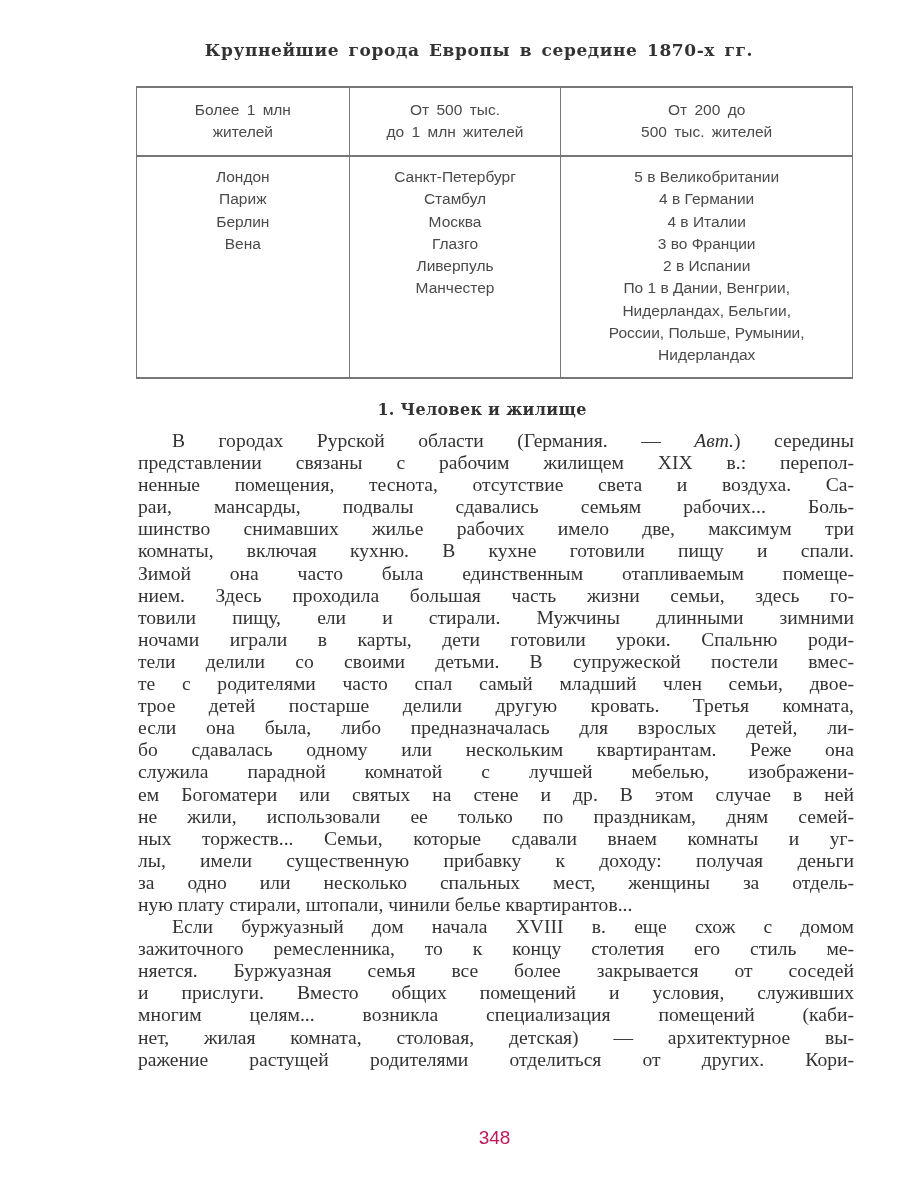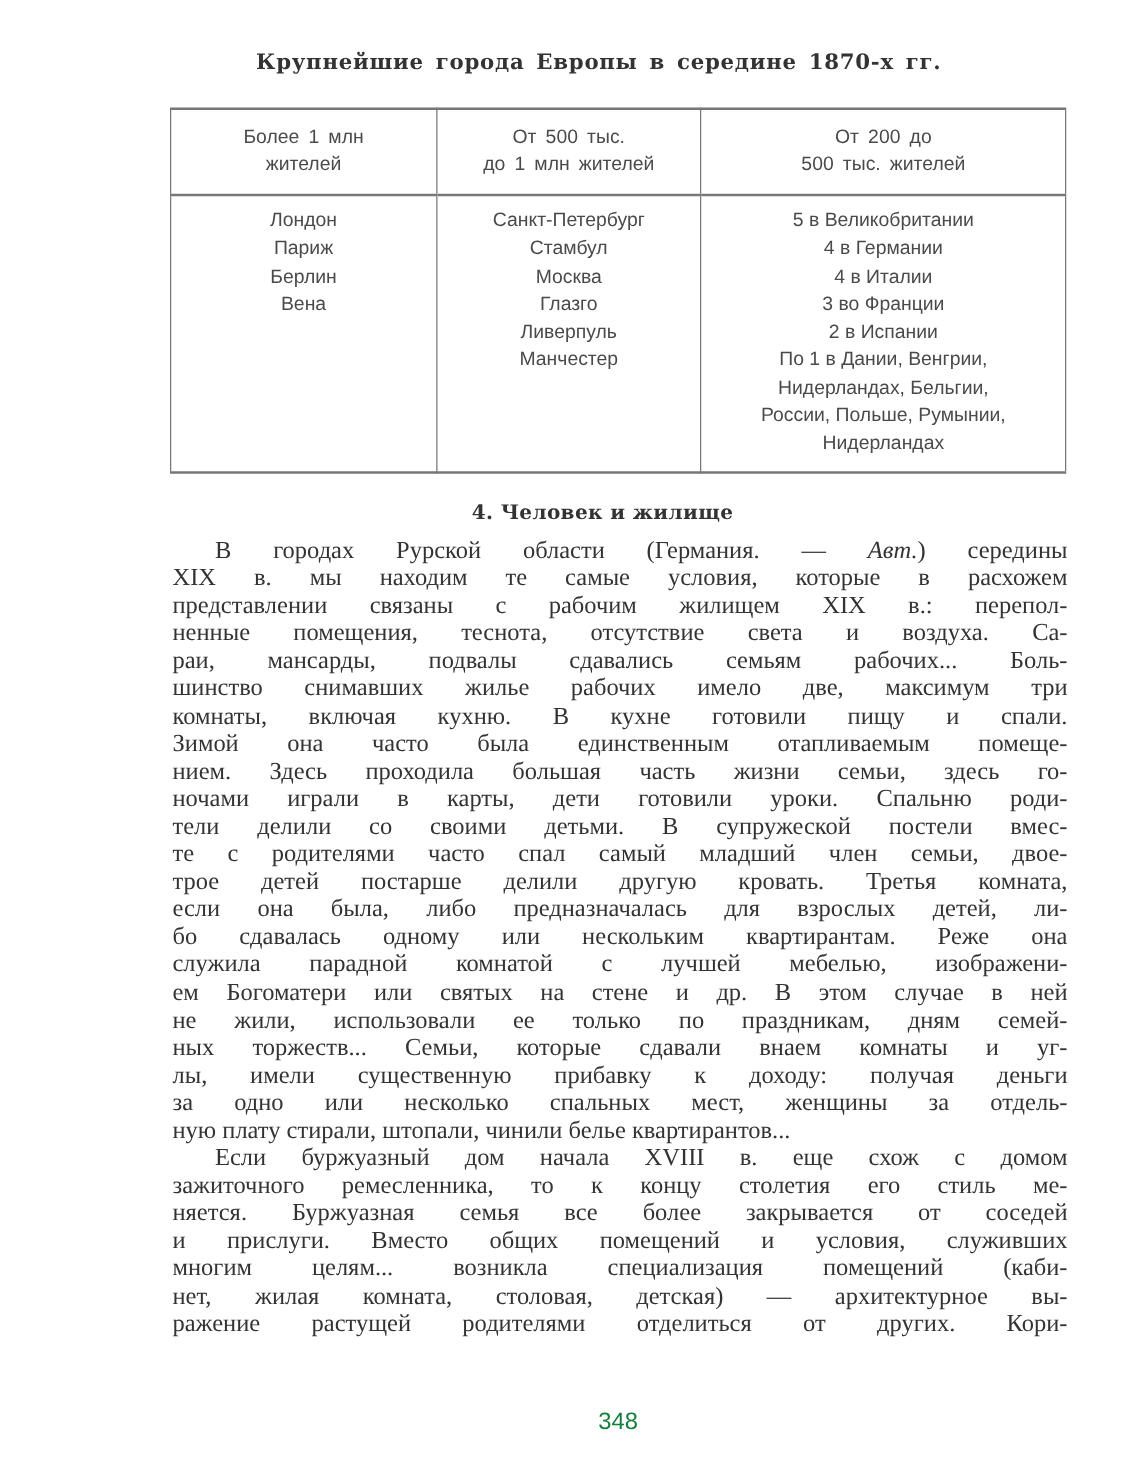--- a/index.html
+++ b/index.html
@@ -103,21 +103,21 @@
     .page-number {
       position: absolute;
       left: 0;
       width: 100%;
       top: 1127px;
       text-align: center;
       padding-left: 75px;
       box-sizing: border-box;
       font-family: "Liberation Sans", sans-serif;
       font-size: 19px;
-      color: #15803d;
+      color: #be185d;
     }
   </style>
 </head>
 <body>
 
 <div class="page-title">Крупнейшие города Европы в середине 1870-х гг.</div>
 
 <table class="cities">
   <thead>
     <tr>
@@ -159,32 +159,32 @@
           <span class="cell-line">2 в Испании</span>
           <span class="cell-line">По 1 в Дании, Венгрии,</span>
           <span class="cell-line">Нидерландах, Бельгии,</span>
           <span class="cell-line">России, Польше, Румынии,</span>
           <span class="cell-line">Нидерландах</span>
         </td>
     </tr>
   </tbody>
 </table>
 
-<div class="section-heading">4. Человек и жилище</div>
+<div class="section-heading">1. Человек и жилище</div>
 
 <div class="body-text">
     <span class="line indent">В городах Рурской области (Германия. — <em>Авт.</em>) середины</span>
-    <span class="line">XIX в. мы находим те самые условия, которые в расхожем</span>
     <span class="line">представлении связаны с рабочим жилищем XIX в.: перепол-</span>
     <span class="line">ненные помещения, теснота, отсутствие света и воздуха. Са-</span>
     <span class="line">раи, мансарды, подвалы сдавались семьям рабочих... Боль-</span>
     <span class="line">шинство снимавших жилье рабочих имело две, максимум три</span>
     <span class="line">комнаты, включая кухню. В кухне готовили пищу и спали.</span>
     <span class="line">Зимой она часто была единственным отапливаемым помеще-</span>
     <span class="line">нием. Здесь проходила большая часть жизни семьи, здесь го-</span>
+    <span class="line">товили пищу, ели и стирали. Мужчины длинными зимними</span>
     <span class="line">ночами играли в карты, дети готовили уроки. Спальню роди-</span>
     <span class="line">тели делили со своими детьми. В супружеской постели вмес-</span>
     <span class="line">те с родителями часто спал самый младший член семьи, двое-</span>
     <span class="line">трое детей постарше делили другую кровать. Третья комната,</span>
     <span class="line">если она была, либо предназначалась для взрослых детей, ли-</span>
     <span class="line">бо сдавалась одному или нескольким квартирантам. Реже она</span>
     <span class="line">служила парадной комнатой с лучшей мебелью, изображени-</span>
     <span class="line">ем Богоматери или святых на стене и др. В этом случае в ней</span>
     <span class="line">не жили, использовали ее только по праздникам, дням семей-</span>
     <span class="line">ных торжеств... Семьи, которые сдавали внаем комнаты и уг-</span>

